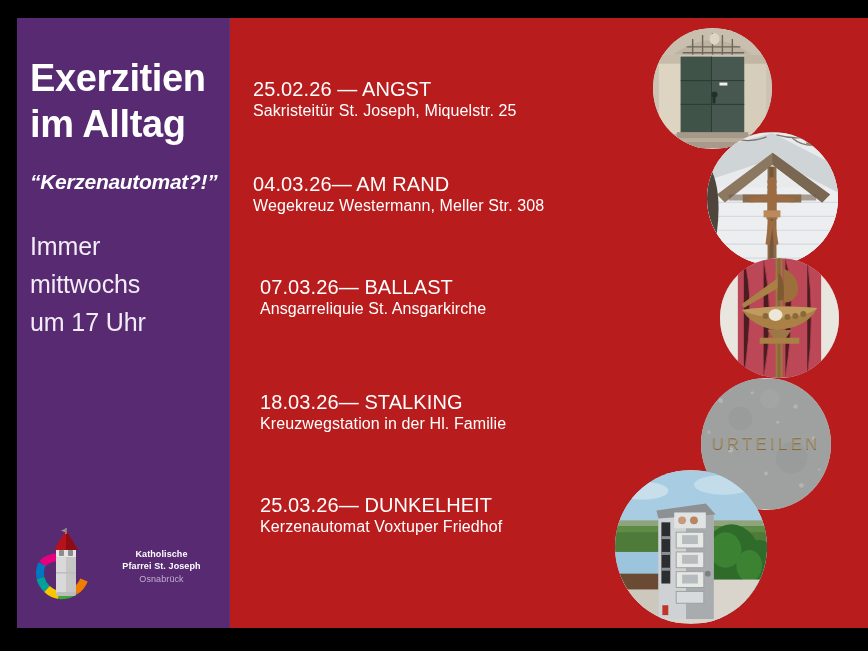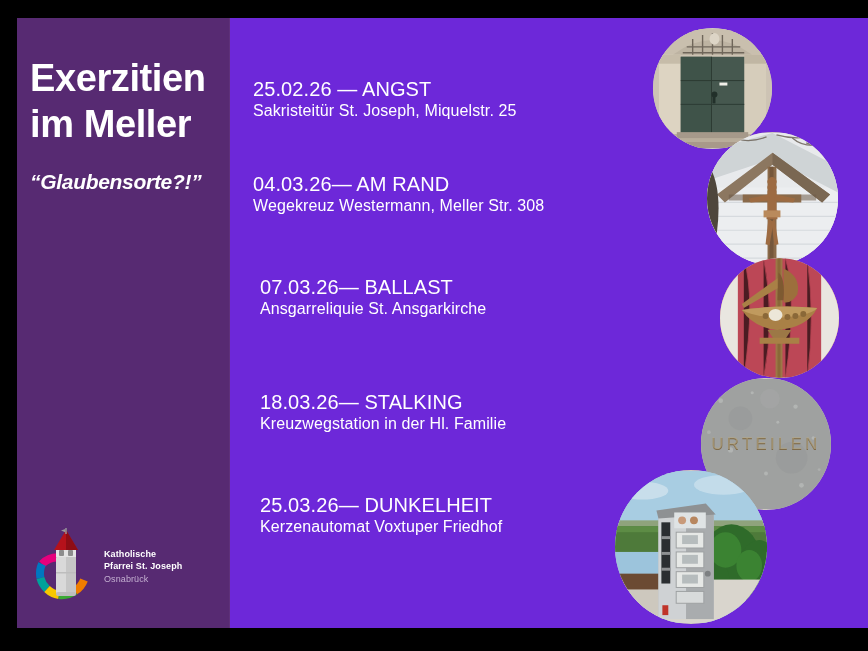--- a/index.html
+++ b/index.html
@@ -2,21 +2,21 @@
 <html><head>
 <meta charset="utf-8">
 <style>
   html,body{margin:0;padding:0;background:#000;}
   body{width:868px;height:651px;overflow:hidden;font-family:"Liberation Sans",sans-serif;}
 
   #poster{
     position:absolute;
     left:17px; top:18px;
     width:851px; height:610px;
-    background:#6d28d9;
+    background:#b91c1c;
     overflow:hidden;
   }
 
   
   #left-panel{
     position:absolute;
     left:0; top:0;
     width:212px; height:610px;
     background:#572a72;
   }
@@ -66,20 +66,21 @@
   }
   #logo-mark{
     position:absolute;
     left:0; top:2px;
     width:66px; height:74px;
   }
   #logo-text{
     position:absolute;
     left:72px; top:22px;
     width:115px;
+    text-align:center;
   }
   .logo-line{
     color:#ffffff;
     font-size:9px;
     font-weight:bold;
     line-height:1.38;
     letter-spacing:0.1px;
     white-space:nowrap;
   }
   .logo-city{
@@ -136,25 +137,30 @@
 </head>
 <body>
 
 <div id="poster">
 
   <div id="left-panel"></div>
   <div id="divider"></div>
 
   <div id="title">
     <div>Exerzitien</div>
-    <div>im Meller</div>
-  </div>
-
-  <div id="subtitle">“Glaubensorte?!”</div>
-
+    <div>im Alltag</div>
+  </div>
+
+  <div id="subtitle">“Kerzenautomat?!”</div>
+
+  <div id="schedule">
+    <div>Immer</div>
+    <div>mittwochs</div>
+    <div>um 17 Uhr</div>
+  </div>
 
   <div id="logo">
     <div id="logo-mark">
       <svg viewBox="0 0 66 74" xmlns="http://www.w3.org/2000/svg">
 
         <g fill="none" stroke-width="8" stroke-linecap="butt">
           <path d="M 31 30 A 23 23 0 0 0 10 36" stroke="#e5007d"></path>
           <path d="M 10 36 A 23 23 0 0 0 8.4 50" stroke="#0077c0"></path>
           <path d="M 8.4 50 A 23 23 0 0 0 15 61" stroke="#00a19a"></path>
           <path d="M 15 61 A 23 23 0 0 0 27 67" stroke="#f7c800"></path>

